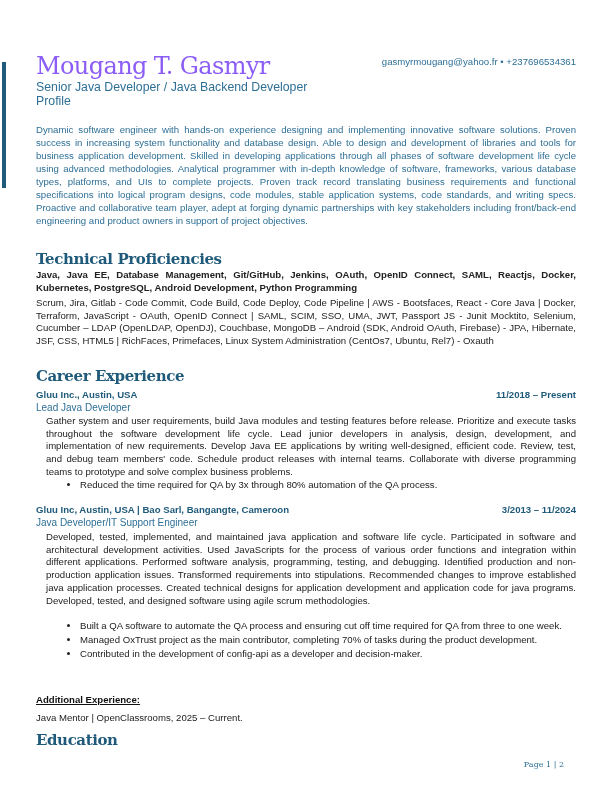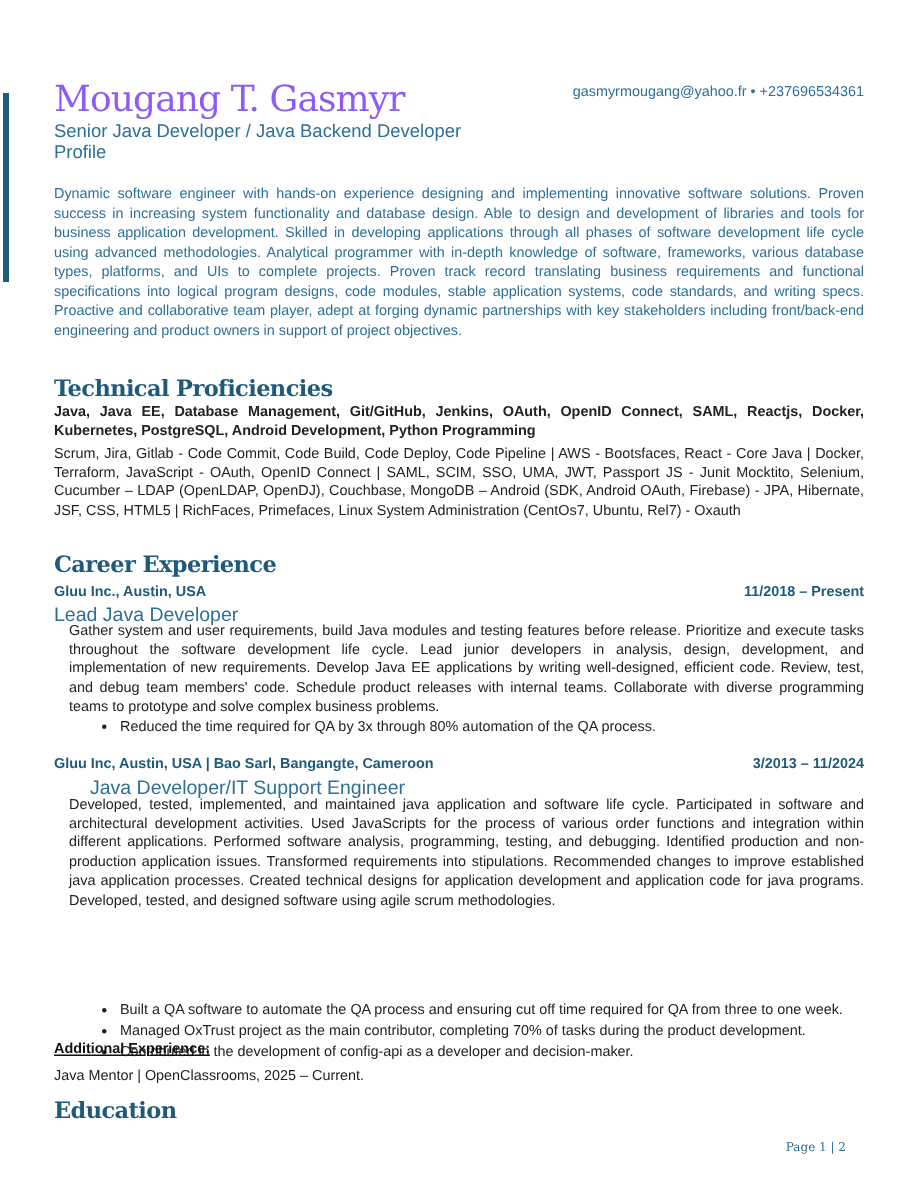--- a/index.html
+++ b/index.html
@@ -9,21 +9,21 @@
   .name { position:absolute; left:36px; top:52px; font-family:"DejaVu Serif", serif; font-weight:normal;
           font-size:24px; color:#8b5cf6; letter-spacing:-0.6px; }
   .subtitle { position:absolute; left:36px; top:80px; width:290px; font-size:12.3px; line-height:14px; color:#2e6f96; }
   .contact { position:absolute; right:36px; top:55px; text-align:center; font-size:9.6px; line-height:13px; color:#2e6f96; }
   .summary { position:absolute; left:36px; top:123px; width:540px; font-size:9.6px; line-height:13px; color:#2e6f96; text-align:justify; }
   .section-h { position:absolute; left:36px; font-family:"DejaVu Serif", serif; font-weight:bold; font-size:15px;
                color:#1f5a7a; letter-spacing:-0.4px; }
   .para { position:absolute; left:36px; width:540px; font-size:9.6px; line-height:12.7px; color:#222; text-align:justify; }
   .job-head { position:absolute; left:36px; width:540px; font-size:9.6px; font-weight:bold; color:#1f5a7a; }
   .job-head .date { position:absolute; right:0; top:0; }
-  .job-role { position:absolute; left:36px; font-size:13px; color:#2e6f96; }
+  .job-role { position:absolute; left:36px; font-size:10px; color:#2e6f96; }
   .job-body { position:absolute; left:46px; width:530px; font-size:9.6px; line-height:12.7px; color:#222; text-align:justify; }
   ul.bullets { position:absolute; left:60px; width:516px; margin:0; padding:0 0 0 20px; font-size:9.6px; line-height:12.7px; color:#222; }
   ul.bullets li { margin:0 0 1.5px 0; text-align:justify; }
   .addl-h { position:absolute; left:36px; top:694px; font-size:9.6px; font-weight:bold; text-decoration:underline; color:#111; }
   .addl-t { position:absolute; left:36px; top:712px; font-size:9.6px; color:#222; }
   .page-num { position:absolute; right:48px; top:760px; font-family:"DejaVu Serif", serif; font-size:8px; color:#2e6f96; }
 </style>
 </head>
 <body>
 
@@ -50,23 +50,23 @@
 <div class="job-role" style="top:402px;">Lead Java Developer</div>
 <div class="job-body" style="top:415px;">Gather system and user requirements, build Java modules and testing features before release. Prioritize and execute tasks throughout the software development life cycle. Lead junior developers in analysis, design, development, and implementation of new requirements. Develop Java EE applications by writing well-designed, efficient code. Review, test, and debug team members' code. Schedule product releases with internal teams. Collaborate with diverse programming teams to prototype and solve complex business problems.</div>
 <ul class="bullets" style="top:479px;">
   <li>Reduced the time required for QA by 3x through 80% automation of the QA process.</li>
 </ul>
 
 <div class="job-head" style="top:504px;">
   <span>Gluu Inc, Austin, USA | Bao Sarl, Bangangte, Cameroon</span>
   <span class="date">3/2013 – 11/2024</span>
 </div>
-<div class="job-role" style="top:517px;margin-left:24px;">Java Developer/IT Support Engineer</div>
+<div class="job-role" style="top:517px;">Java Developer/IT Support Engineer</div>
 <div class="job-body" style="top:531px;">Developed, tested, implemented, and maintained java application and software life cycle. Participated in software and architectural development activities. Used JavaScripts for the process of various order functions and integration within different applications. Performed software analysis, programming, testing, and debugging. Identified production and non-production application issues. Transformed requirements into stipulations. Recommended changes to improve established java application processes. Created technical designs for application development and application code for java programs. Developed, tested, and designed software using agile scrum methodologies.</div>
-<ul class="bullets" style="top:620px;margin-top:48px;">
+<ul class="bullets" style="top:620px;">
   <li>Built a QA software to automate the QA process and ensuring cut off time required for QA from three to one week.</li>
   <li>Managed OxTrust project as the main contributor, completing 70% of tasks during the product development.</li>
   <li>Contributed in the development of config-api as a developer and decision-maker.</li>
 </ul>
 
 <div class="addl-h">Additional Experience:</div>
 <div class="addl-t">Java Mentor | OpenClassrooms, 2025 – Current.</div>
 
 <div class="section-h" style="top:731px;">Education</div>
 

